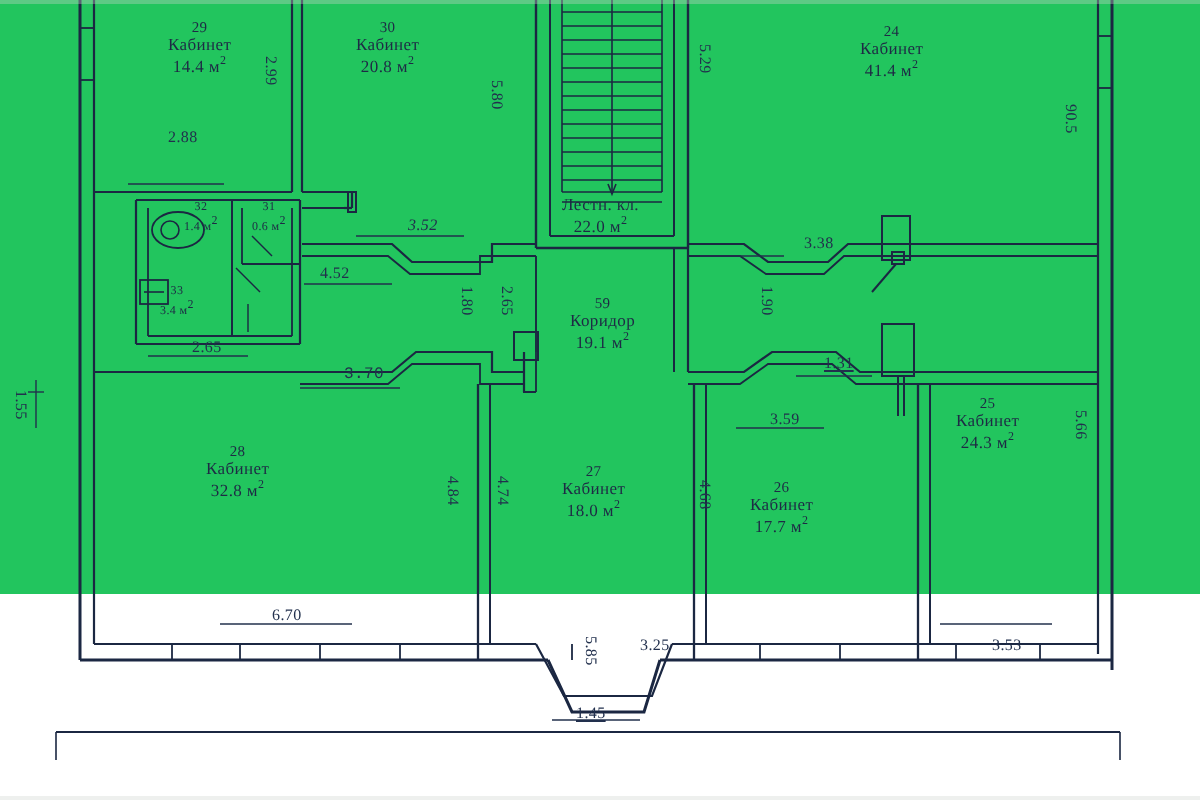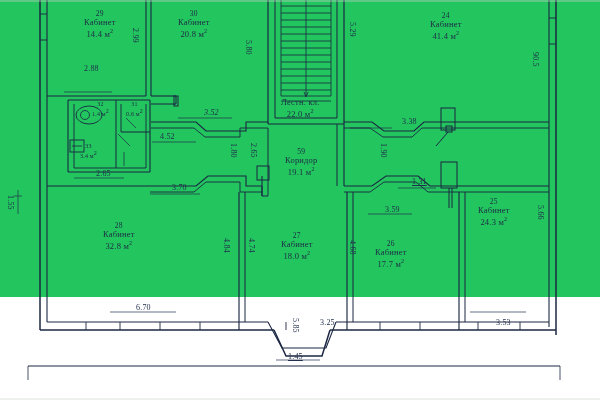--- a/index.html
+++ b/index.html
@@ -252,21 +252,21 @@
   <div class="lbl room" style="left:478px;top:198px;">
     <span class="num">25</span>
     <span class="nm">Кабинет</span>
     <span class="ar"><span>24.3 м</span><span class="sup">2</span></span>
   </div>
 
   <div class="lbl dim" style="left:84px;top:64px;">2.88</div>
   <div class="lbl dim" style="left:96px;top:169px;">2.65</div>
   <div class="lbl dim" style="left:204px;top:108px;font-style:italic;">3.52</div>
   <div class="lbl dim" style="left:160px;top:132px;">4.52</div>
-  <div class="lbl dim" style="left:172px;top:183px;">3.70</div>
+  <div class="lbl dim" style="left:172px;top:183px;font-family:Liberation Mono, monospace;">3.70</div>
   <div class="lbl dim" style="left:365px;top:117px;margin-left:37px;">3.38</div>
   <div class="lbl dim" style="left:412px;top:177px;text-decoration:underline;">1.31</div>
   <div class="lbl dim" style="left:385px;top:205px;">3.59</div>
   <div class="lbl dim" style="left:136px;top:303px;">6.70</div>
   <div class="lbl dim" style="left:288px;top:352px;text-decoration:underline;">1.45</div>
   <div class="lbl dim" style="left:320px;top:318px;">3.25</div>
   <div class="lbl dim" style="left:496px;top:318px;">3.53</div>
 
   <div class="lbl dim v" style="left:140px;top:28px;transform:rotate(90deg);">2.99</div>
   <div class="lbl dim v" style="left:253px;top:40px;transform:rotate(90deg);">5.80</div>

